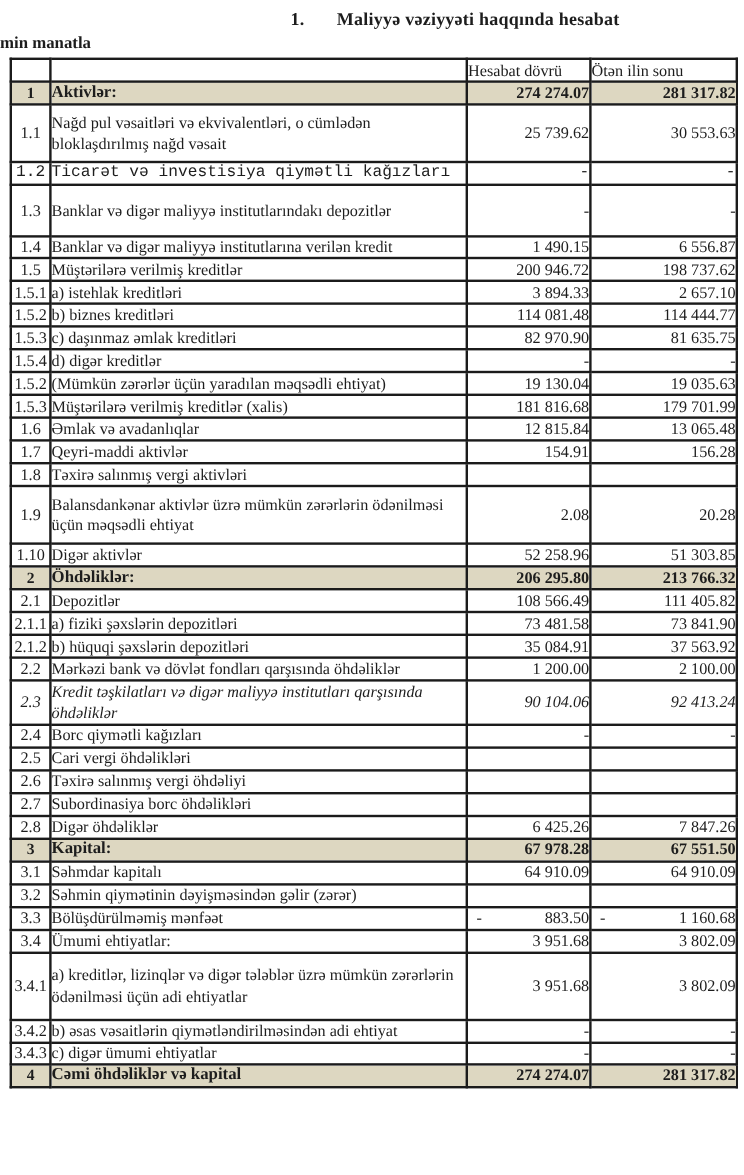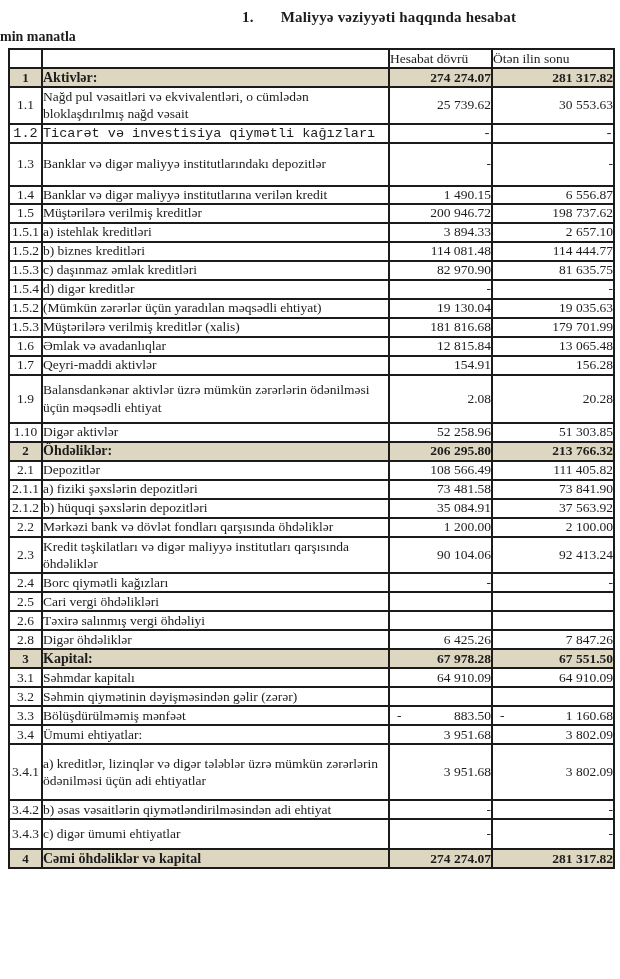--- a/index.html
+++ b/index.html
@@ -70,21 +70,21 @@
         <th class="colhead">Ötən ilin sonu</th>
       </tr>
     </thead>
     <tbody>
         <tr class="section" style="height: 19px;">
           <td class="num">1</td>
           <td class="desc">Aktivlər:</td>
           <td class="val">274 274.07</td>
           <td class="val">281 317.82</td>
         </tr>
-        <tr style="height: 36px;">
+        <tr style="height: 48px;">
           <td class="num">1.1</td>
           <td class="desc wrap">Nağd pul vəsaitləri və ekvivalentləri, o cümlədən bloklaşdırılmış nağd vəsait</td>
           <td class="val">25 739.62</td>
           <td class="val">30 553.63</td>
         </tr>
         <tr style="height: 19px; font-family: Liberation Mono, monospace;">
           <td class="num">1.2</td>
           <td class="desc">Ticarət və investisiya qiymətli kağızları</td>
           <td class="val">-</td>
           <td class="val">-</td>
@@ -148,20 +148,26 @@
           <td class="desc">Əmlak və avadanlıqlar</td>
           <td class="val">12 815.84</td>
           <td class="val">13 065.48</td>
         </tr>
         <tr style="height: 19px;">
           <td class="num">1.7</td>
           <td class="desc">Qeyri-maddi aktivlər</td>
           <td class="val">154.91</td>
           <td class="val">156.28</td>
         </tr>
+        <tr style="height: 19px;">
+          <td class="num">1.8</td>
+          <td class="desc">Təxirə salınmış vergi aktivləri</td>
+          <td class="val"></td>
+          <td class="val"></td>
+        </tr>
         <tr style="height: 48px;">
           <td class="num">1.9</td>
           <td class="desc wrap">Balansdankənar aktivlər üzrə mümkün zərərlərin ödənilməsi üçün məqsədli ehtiyat</td>
           <td class="val">2.08</td>
           <td class="val">20.28</td>
         </tr>
         <tr style="height: 19px;">
           <td class="num">1.10</td>
           <td class="desc">Digər aktivlər</td>
           <td class="val">52 258.96</td>
@@ -190,41 +196,47 @@
           <td class="desc">b) hüquqi şəxslərin depozitləri</td>
           <td class="val">35 084.91</td>
           <td class="val">37 563.92</td>
         </tr>
         <tr style="height: 19px;">
           <td class="num">2.2</td>
           <td class="desc">Mərkəzi bank və dövlət fondları qarşısında öhdəliklər</td>
           <td class="val">1 200.00</td>
           <td class="val">2 100.00</td>
         </tr>
-        <tr style="height: 26px;">
+        <tr style="height: 26px; font-style: italic;">
           <td class="num">2.3</td>
           <td class="desc wrap">Kredit təşkilatları və digər maliyyə institutları qarşısında öhdəliklər</td>
           <td class="val">90 104.06</td>
           <td class="val">92 413.24</td>
         </tr>
         <tr style="height: 19px; padding-left: 40px;">
           <td class="num">2.4</td>
           <td class="desc">Borc qiymətli kağızları</td>
           <td class="val">-</td>
           <td class="val">-</td>
         </tr>
         <tr style="height: 19px;">
           <td class="num">2.5</td>
           <td class="desc">Cari vergi öhdəlikləri</td>
           <td class="val"></td>
           <td class="val"></td>
         </tr>
         <tr style="height: 19px;">
           <td class="num">2.6</td>
           <td class="desc">Təxirə salınmış vergi öhdəliyi</td>
+          <td class="val"></td>
+          <td class="val"></td>
+        </tr>
+        <tr style="height: 19px;">
+          <td class="num">2.7</td>
+          <td class="desc">Subordinasiya borc öhdəlikləri</td>
           <td class="val"></td>
           <td class="val"></td>
         </tr>
         <tr style="height: 19px;">
           <td class="num">2.8</td>
           <td class="desc">Digər öhdəliklər</td>
           <td class="val">6 425.26</td>
           <td class="val">7 847.26</td>
         </tr>
         <tr class="section" style="height: 19px;">
@@ -262,21 +274,21 @@
           <td class="desc wrap">a) kreditlər, lizinqlər və digər tələblər üzrə mümkün zərərlərin ödənilməsi üçün adi ehtiyatlar</td>
           <td class="val">3 951.68</td>
           <td class="val">3 802.09</td>
         </tr>
         <tr style="height: 19px;">
           <td class="num">3.4.2</td>
           <td class="desc">b) əsas vəsaitlərin qiymətləndirilməsindən adi ehtiyat</td>
           <td class="val">-</td>
           <td class="val">-</td>
         </tr>
-        <tr style="height: 30px;">
+        <tr style="height: 18px;">
           <td class="num">3.4.3</td>
           <td class="desc">c) digər ümumi ehtiyatlar</td>
           <td class="val">-</td>
           <td class="val">-</td>
         </tr>
         <tr class="section" style="height: 19px;">
           <td class="num">4</td>
           <td class="desc">Cəmi öhdəliklər və kapital</td>
           <td class="val">274 274.07</td>
           <td class="val">281 317.82</td>

